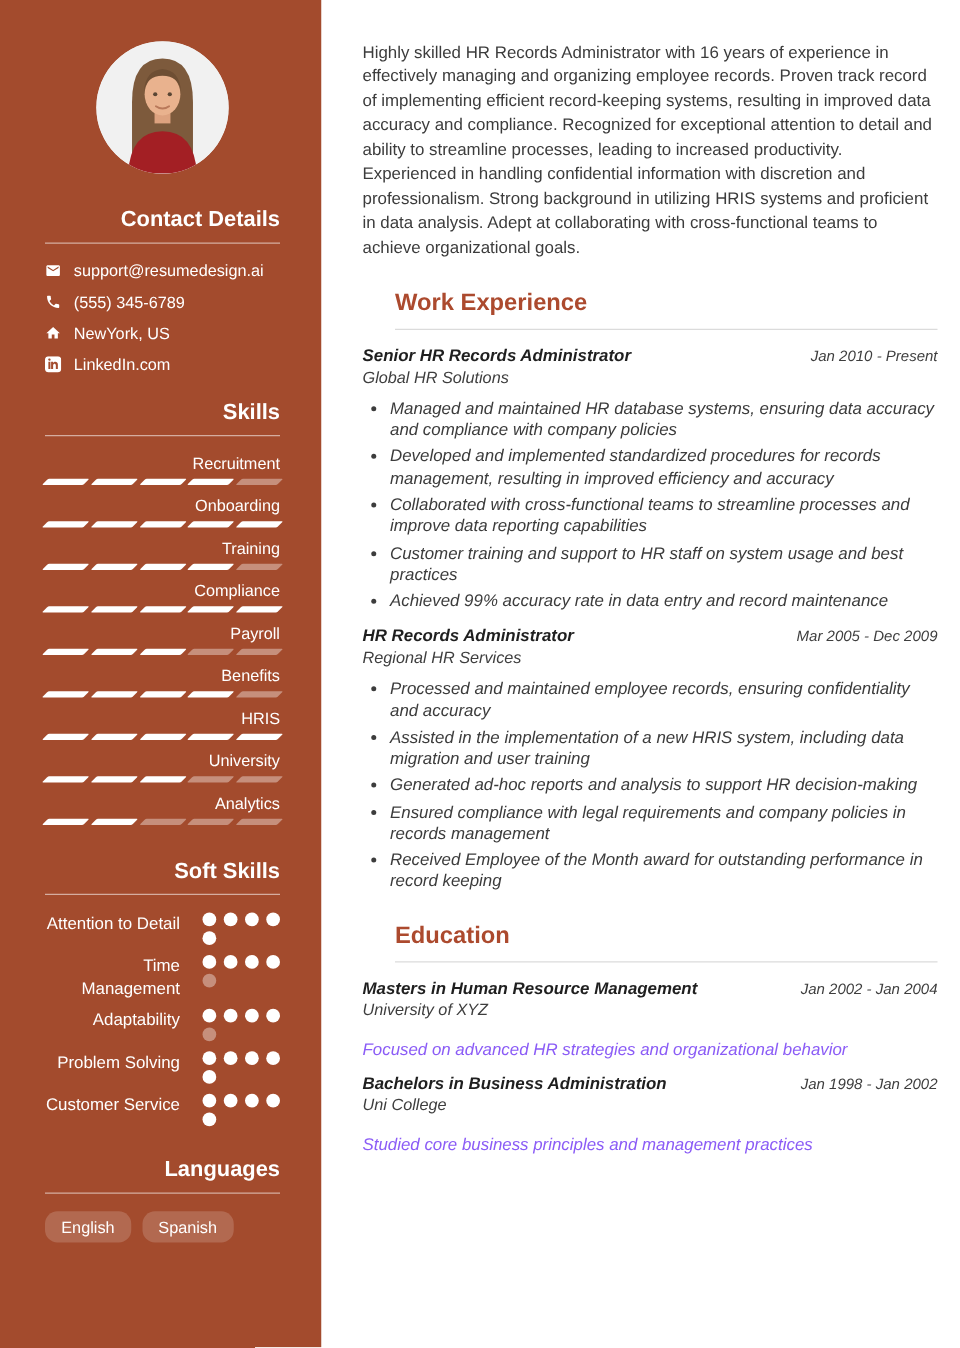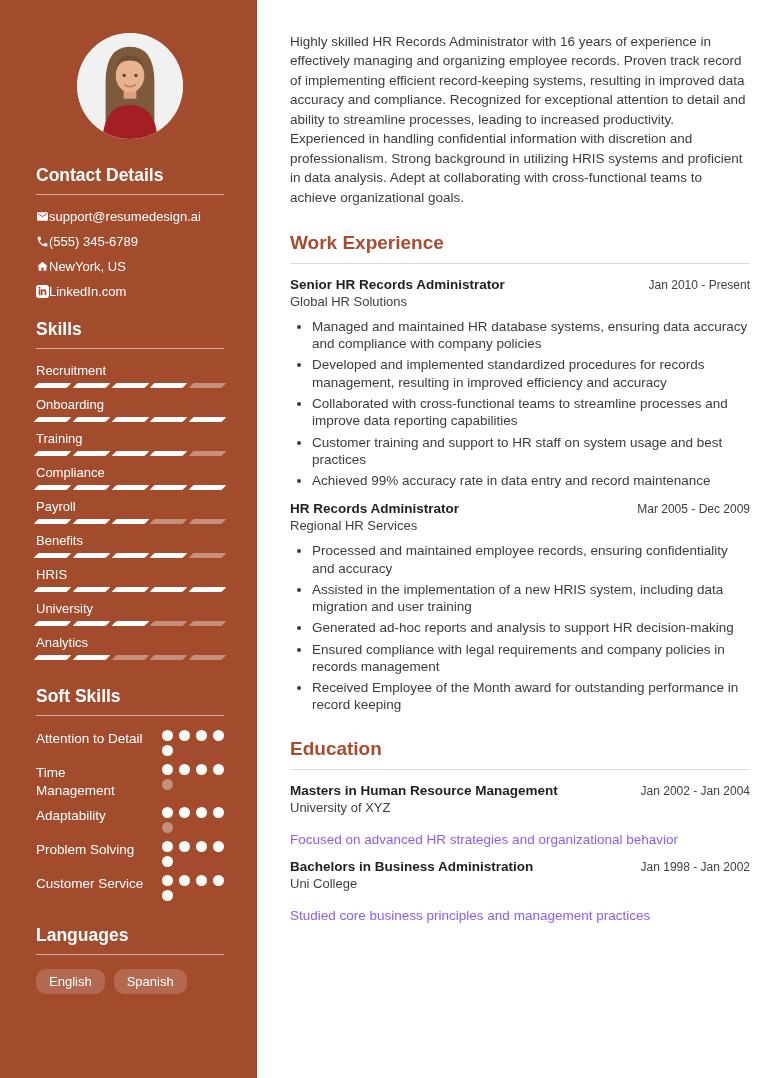--- a/index.html
+++ b/index.html
@@ -13,34 +13,35 @@
     width: 768px; height: 1078px;
     display: flex; background: #ffffff; overflow: hidden;
   }
 
   
   .sidebar {
     width: 257px; flex: 0 0 257px;
     background: var(--sidebar-bg, #a34b2d);
     color: #fff;
     padding: 33px 33px 20px 36px;
+    text-align: right;
   }
   .photo-wrap {
     width: 106px; height: 106px; margin: 0 auto 26px;
     border-radius: 50%; overflow: hidden; background: #f1f1f1;
   }
   .photo-wrap svg { display: block; width: 100%; height: 100%; }
   .side-section { margin-bottom: 20px; }
   .side-h2 {
     font-size: 17.5px; font-weight: bold; color: #fff;
     padding-bottom: 8px; margin-bottom: 14px;
     border-bottom: 1px solid rgba(255,255,255,0.55);
   }
   .contact-item {
-    display: flex; align-items: center; 
+    display: flex; align-items: center; gap: 10px;
     font-size: 13px; margin-bottom: 10px; color: #fff;
   }
   .contact-item svg { width: 13px; height: 13px; flex: 0 0 13px; fill: #fff; }
 
   .skill-row { margin-bottom: 9px; }
   .skill-name { font-size: 13px; margin-bottom: 5px; }
   .skill-bar { display: flex; gap: 6px; height: 5px; }
   .seg { flex: 1; background: #ffffff; transform: skewX(-45deg); border-radius: 1px; }
   .seg.muted { background: rgba(255,255,255,0.38); }
 
@@ -68,24 +69,25 @@
     letter-spacing: 0.2px;
   }
   .person-title { font-size: 16px; color: #383838; margin-top: 7px; }
 
   .summary { font-size: 13.5px; line-height: 1.44; color: #3c3c3c; margin-bottom: 25px; }
 
   .sec-h2 {
     font-size: 19px; font-weight: bold; color: var(--accent, #ac4a2e);
     padding-bottom: 9px; margin-bottom: 13px;
     border-bottom: 1px solid #dbdbdb;
+    margin-left: 26px;
   }
   .main section { margin-bottom: 16px; }
 
-  .entry { margin-bottom: 8px; }
+  .entry { margin-bottom: 8px; font-style: italic; }
   .entry-head { display: flex; justify-content: space-between; align-items: baseline; }
   .entry-title { font-size: 13.5px; font-weight: bold; color: #1f1f1f; }
   .entry-dates { font-size: 12px; color: #3e3e3e; white-space: nowrap; margin-left: 12px; }
   .entry-sub { font-size: 13px; color: #3e3e3e; margin-top: 2px; }
   .entry ul { margin: 9px 0 12px; padding-left: 22px; }
   .entry li { font-size: 13.5px; line-height: 1.28; color: #3c3c3c; margin-bottom: 4px; }
   .entry-desc { font-size: 13.5px; color: #8b5cf6; margin: 17px 0 12px; }
 </style>
 </head>
 <body>

